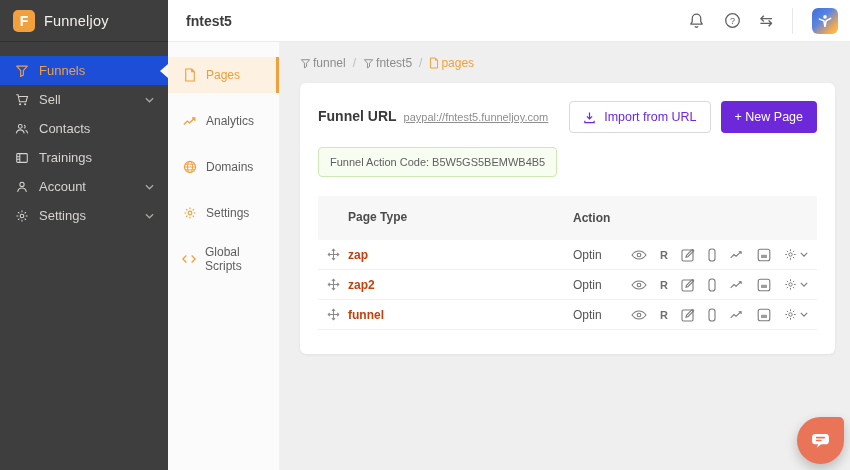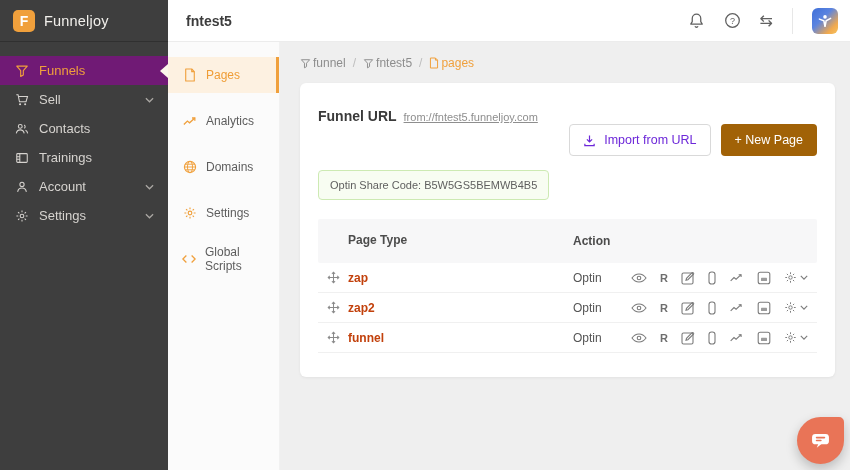--- a/index.html
+++ b/index.html
@@ -14,21 +14,21 @@
   .sidebar { position:absolute; left:0; top:0; width:168px; height:470px; background:#3e3e3e; z-index:3; }
   .logo-row { display:flex; align-items:center; gap:9px; height:42px; padding:0 13px; border-bottom:1px solid rgba(0,0,0,.22); }
   .logo-mark { width:22px; height:22px; border-radius:5px; background:#f0a03c; color:#fff; font-weight:700; font-size:14px;
                display:flex; align-items:center; justify-content:center; }
   .brand { color:#f2f0ec; font-size:14.5px; font-weight:500; letter-spacing:.2px; }
   .nav { padding-top:14px; display:flex; flex-direction:column; }
   .nav-item { position:relative; display:flex; align-items:center; gap:10px; height:29px; padding:0 14px;
               color:#d6d3cf; font-size:13px; cursor:pointer; }
   .nav-item .nicon { display:flex; width:15px; justify-content:center; }
   .nav-item .chev { margin-left:auto; color:#aaa7a3; display:flex; }
-  .nav-item.active { background:#701a75; color:#f0a03c; }
+  .nav-item.active { background:#1d4ed8; color:#f0a03c; }
   .nav-item.active::after { content:""; position:absolute; right:0; top:50%; transform:translateY(-50%);
               width:0; height:0; border-top:7px solid transparent; border-bottom:7px solid transparent;
               border-right:8px solid #fdf6ea; }
 
   
   .topbar { position:absolute; left:168px; top:0; right:0; height:42px; background:#fff; border-bottom:1px solid #ececec;
             display:flex; align-items:center; padding:0 12px 0 18px; z-index:2; }
   .topbar-title { font-size:14px; font-weight:600; color:#3c3c3c; }
   .topbar-right { margin-left:auto; display:flex; align-items:center; gap:19px; color:#616161; }
   .tb-icon { cursor:pointer; display:flex; align-items:center; }
@@ -49,28 +49,28 @@
   
   .main { position:absolute; left:280px; top:42px; right:0; bottom:0; background:#efefef; padding:14px 15px 0 20px; }
   .breadcrumb { display:flex; align-items:center; gap:7px; font-size:12px; color:#8d8d8d; }
   .bc-item { display:flex; align-items:center; gap:2px; cursor:pointer; }
   .bc-item .bicon { display:flex; }
   .bc-item.active { color:#f0a03c; }
   .bc-sep { color:#bdbdbd; }
 
   .card { margin-top:13px; background:#fff; border-radius:6px; box-shadow:0 1px 3px rgba(0,0,0,.06);
           padding:18px 18px 24px; }
-  .card-top { display:flex; align-items:flex-start;flex-direction:column; }
+  .card-top { display:flex; align-items:flex-start; }
   .fu-left { display:flex; align-items:baseline; padding-top:7px; }
   .funnel-url-label { font-size:14px; font-weight:700; color:#3a3a3a; }
   .funnel-url-link { font-size:11px; color:#8e8e8e; margin-left:7px; text-decoration:underline; cursor:pointer; }
   .btns { margin-left:auto; display:flex; gap:10px; }
   .btn-outline { display:flex; align-items:center; gap:8px; border:1px solid #d9d9d9; background:#fff; border-radius:4px;
                  padding:0 13px; height:32px; font-size:12.5px; color:#6d28d9; font-family:inherit; cursor:pointer; }
-  .btn-primary { display:flex; align-items:center; background:#a16207; color:#fff; border:none; border-radius:4px;
+  .btn-primary { display:flex; align-items:center; background:#6d28d9; color:#fff; border:none; border-radius:4px;
                  padding:0 14px; height:32px; font-size:12.5px; font-family:inherit; cursor:pointer; }
   .share-box { display:inline-block; margin-top:14px; border:1px solid #cdeab3; background:#f8fdf2; border-radius:4px;
                padding:8px 11px; font-size:11px; color:#5f5f5f; }
 
   .table { margin-top:19px; }
   .thead, .trow { display:grid; grid-template-columns:30px 1fr 58px 186px; align-items:center; }
   .thead { background:#f7f7f8; min-height:44px; font-size:12px; font-weight:600; color:#4c4c4c; border-radius:2px; }
   .th-type { line-height:1.3; padding-right:10px; }
   .trow { height:30px; border-bottom:1px solid #f0f0f0; font-size:12px; color:#4c4c4c; }
   .drag { display:flex; justify-content:center; color:#8a8a8a; cursor:grab; }
@@ -273,39 +273,39 @@
           </svg>
       </span>
       <span>pages</span>
     </span>
   </div>
 
   <div class="card">
     <div class="card-top">
       <div class="fu-left">
         <span class="funnel-url-label">Funnel URL</span>
-        <a class="funnel-url-link">from://fntest5.funneljoy.com</a>
+        <a class="funnel-url-link">paypal://fntest5.funneljoy.com</a>
       </div>
       <div class="btns">
         <button class="btn-outline">
           <span>
             <svg width="13" height="13" viewBox="0 0 14 14">
                 <path d="M7 1.5v7M4.2 5.8L7 8.6l2.8-2.8" fill="none" stroke="currentColor" stroke-width="1.3"></path>
                 <path d="M2 10.5v2h10v-2" fill="none" stroke="currentColor" stroke-width="1.3"></path>
               </svg>
           </span>
           <span>Import from URL</span>
         </button>
         <button class="btn-primary">
           <span>+ New Page</span>
         </button>
       </div>
     </div>
 
-    <div class="share-box">Optin Share Code: B5W5GS5BEMWB4B5</div>
+    <div class="share-box">Funnel Action Code: B5W5GS5BEMWB4B5</div>
 
     <div class="table">
       <div class="thead">
         <span></span>
         <span class="th-type">Page Type</span>
         <span>Action</span>
       </div>
       <div>
   <div class="trow">
     <span class="drag">

